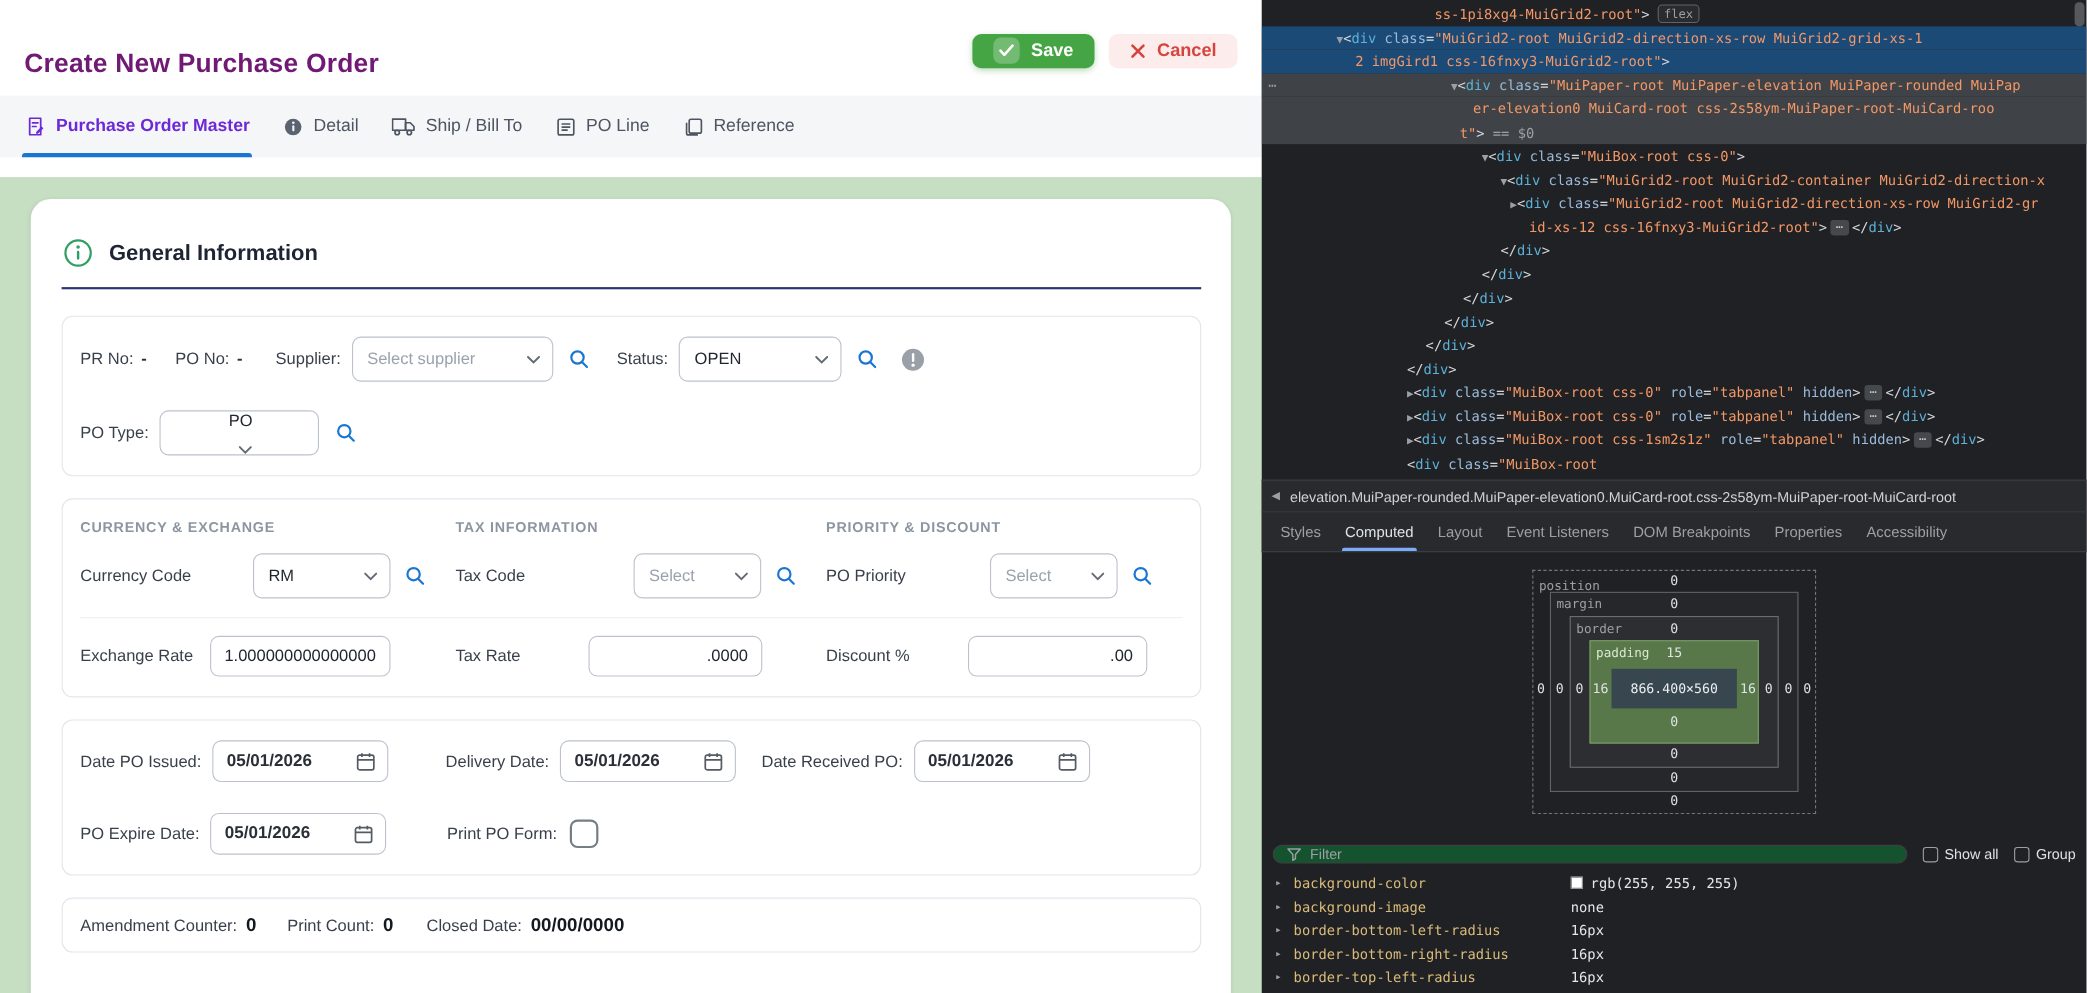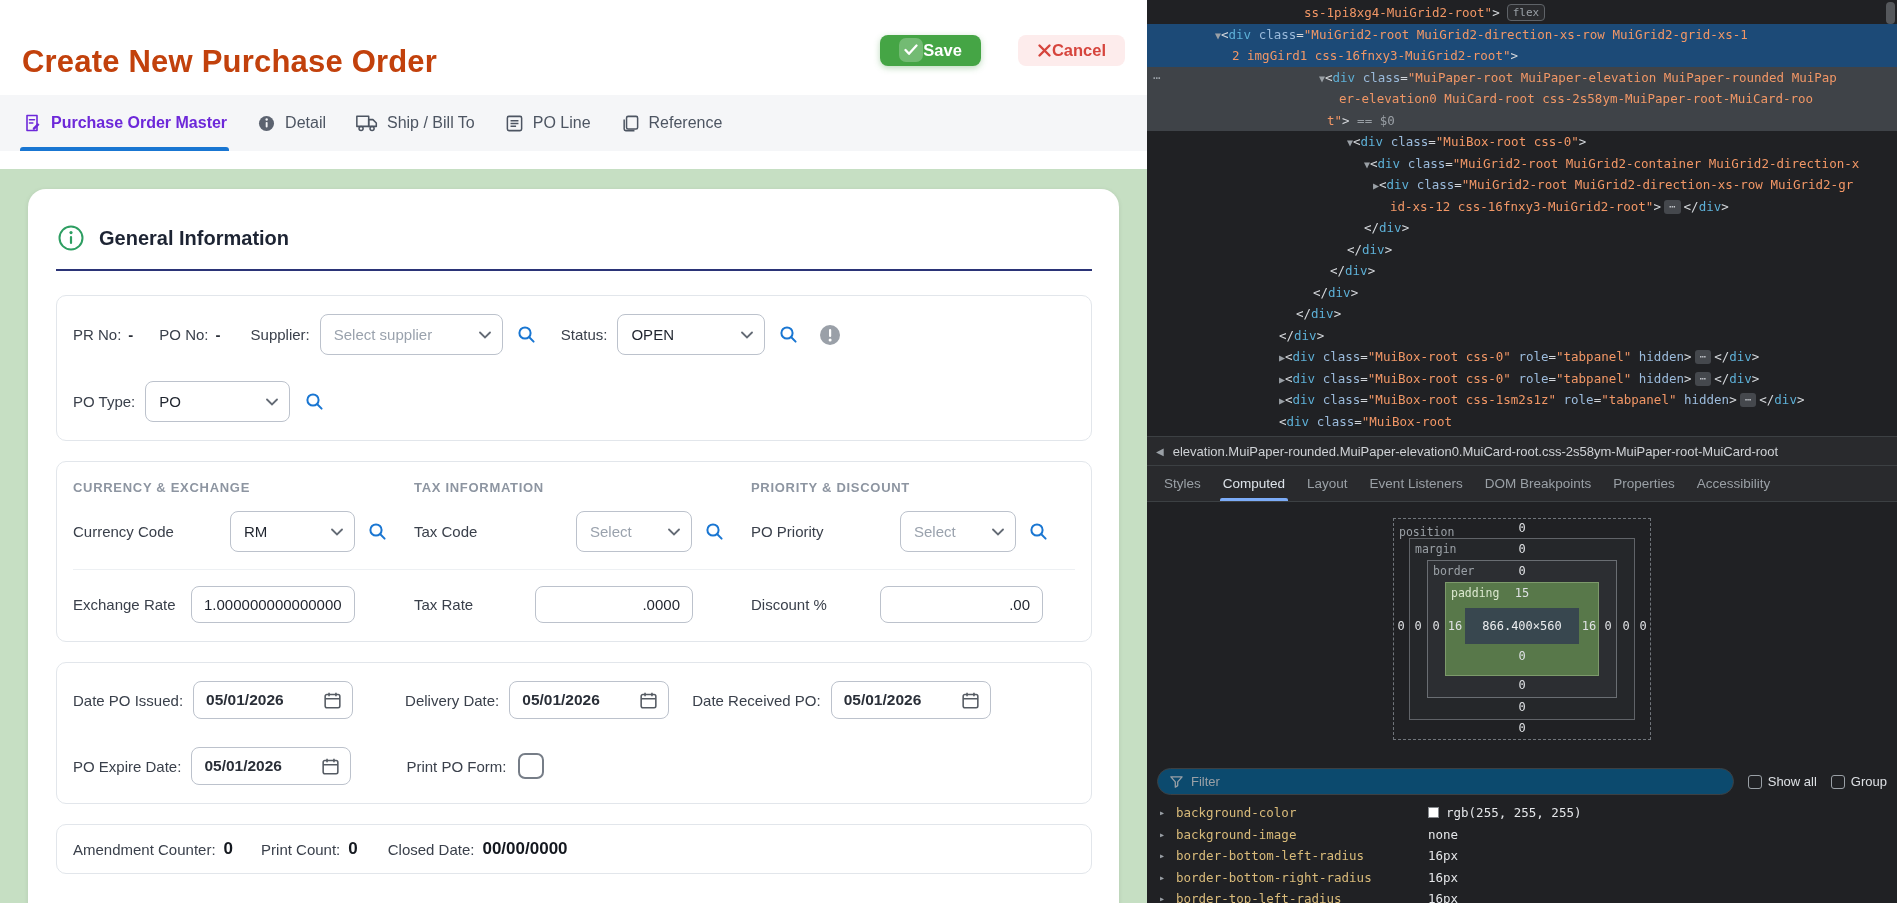--- a/index.html
+++ b/index.html
@@ -2,23 +2,23 @@
 <html><head>
 <meta charset="utf-8">
 <style>
   * { box-sizing: border-box; margin: 0; padding: 0; }
   html,body { width:1897px; height:903px; overflow:hidden; }
   body { position:relative; font-family:"Liberation Sans", sans-serif; background:#ffffff; }
 
   
   #app { position:absolute; left:0; top:0; width:1147px; height:903px; background:#fff; display:flex; flex-direction:column; }
   .app-header { display:flex; align-items:center; justify-content:space-between; padding:20px 22px 15px 22px; flex:none; }
-  .app-title { font-size:31px; font-weight:bold; color:#c2410c; letter-spacing:.2px;margin-top:24px; }
+  .app-title { font-size:24px; font-weight:bold; color:#701a75; letter-spacing:.2px;margin-top:24px; }
   .header-actions { display:flex; gap:13px; }
-  .btn { display:flex; align-items:center; height:31px; border-radius:8px; padding:0 19px; font-size:16.5px; font-weight:600; border:none; cursor:pointer; font-family:inherit;margin-left:24px; }
+  .btn { display:flex; align-items:center; gap:10px; height:31px; border-radius:8px; padding:0 19px; font-size:16.5px; font-weight:600; border:none; cursor:pointer; font-family:inherit; }
   .btn-save { background:#45a545; color:#fff; box-shadow:0 2px 6px rgba(60,150,60,.35); }
   .btn-save .ck { width:24px; height:24px; border-radius:7px; background:rgba(255,255,255,.25); display:flex; align-items:center; justify-content:center; }
   .btn-cancel { background:#fdecec; color:#d6453d; }
 
   .tab-bar { display:flex; align-items:stretch; gap:30px; background:#f5f6f8; padding:0 22px; height:56px; flex:none; }
   .tab { display:flex; align-items:center; gap:9px; font-size:16px; color:#4d5562; position:relative; cursor:pointer; white-space:nowrap; }
   .tab svg { flex:none; }
   .tab.active { color:#6d28d9; font-weight:600; }
   .tab.active::after { content:""; position:absolute; left:-2px; right:-2px; bottom:0; height:4px; border-radius:3px 3px 0 0; background:#1976d2; }
 
@@ -89,21 +89,21 @@
   .bm-position { inset:0; border:1px dashed #70757b; }
   .bm-margin   { left:16px; right:16px; top:20px; bottom:20px; border:1px solid #606368; background:#25272a; }
   .bm-border   { left:34px; right:34px; top:42px; bottom:42px; border:1px solid #6a6e73; background:#2c2e32; }
   .bm-padding  { left:52px; right:52px; top:64px; bottom:64px; border:1px solid #7d9a6b; background:#58784a; }
   .bm-content  { left:72px; right:72px; top:90px; height:36px; background:#38474f; display:flex; align-items:center; justify-content:center; color:#eceef0; }
   .bm-lbl { position:absolute; color:#9aa0a6; font-size:11.5px; }
   .bm-lbl.pad { color:#dbe8cf; }
   .bm-num { position:absolute; transform:translateX(-50%); line-height:14px; }
 
   .dt-filterbar { display:flex; align-items:center; margin:28px 10px 7px 10px; gap:14px; }
-  .filter-pill { flex:1; height:27px; border:1px solid #3c4043; background:#0c4a6e; border-radius:14px; display:flex; align-items:center; gap:8px; padding:0 12px; color:#9aa0a6; font-size:13px; cursor:text; }
+  .filter-pill { flex:1; height:17px; border:1px solid #3c4043; background:#14532d; border-radius:14px; display:flex; align-items:center; gap:8px; padding:0 12px; color:#9aa0a6; font-size:13px; cursor:text; }
   .dt-check { display:flex; align-items:center; gap:6px; font-size:13px; color:#dde0e4; flex:none; cursor:pointer; }
   .cbx { width:14px; height:14px; border:1.5px solid #9aa0a6; border-radius:3px; background:transparent; flex:none; }
 
   .dt-props { font-family:"DejaVu Sans Mono", monospace; font-size:12.5px; }
   .prop-row { display:flex; align-items:center; height:21.5px; padding-left:12px; cursor:pointer; }
   .tri { color:#9aa0a6; font-size:10px; margin-right:9px; width:8px; }
   .prop-name { color:#d9bb7a; width:252px; flex:none; overflow:hidden; white-space:nowrap; }
   .prop-val { color:#e4e6e9; display:flex; align-items:center; gap:7px; white-space:nowrap; }
   .swatch { width:11px; height:11px; border:1px solid #84888c; display:inline-block; }
 </style>
@@ -244,21 +244,21 @@
           <span style="margin-left:20px; display:flex;">
             <svg width="22" height="22" viewBox="0 0 22 22">
                 <circle cx="11" cy="11" r="10" fill="#9aa0a8"></circle>
                 <rect x="10" y="5" width="2.2" height="8" rx="1.1" fill="#ffffff"></rect>
                 <circle cx="11.1" cy="16" r="1.5" fill="#ffffff"></circle>
               </svg>
           </span>
         </div>
         <div class="row" style="margin-top:26px;">
           <span class="f-label">PO Type:</span>
-          <div class="sel" style="width:145px; margin-left:10px;">
+          <div class="sel" style="width:145px; margin-left:10px;flex-direction:column;">
             <span>PO</span>
             <span class="chev">
                 <svg width="12" height="8" viewBox="0 0 12 8">
                   <path d="M1 1.5l5 5 5-5" stroke="#646b75" stroke-width="1.8" fill="none" stroke-linecap="round"></path>
                 </svg>
               </span>
           </div>
           <button class="icon-btn" style="margin-left:14px;">
             <span style="display:flex;">
                 <svg width="21" height="21" viewBox="0 0 21 21" fill="none" stroke="#1976d2" stroke-width="2">

